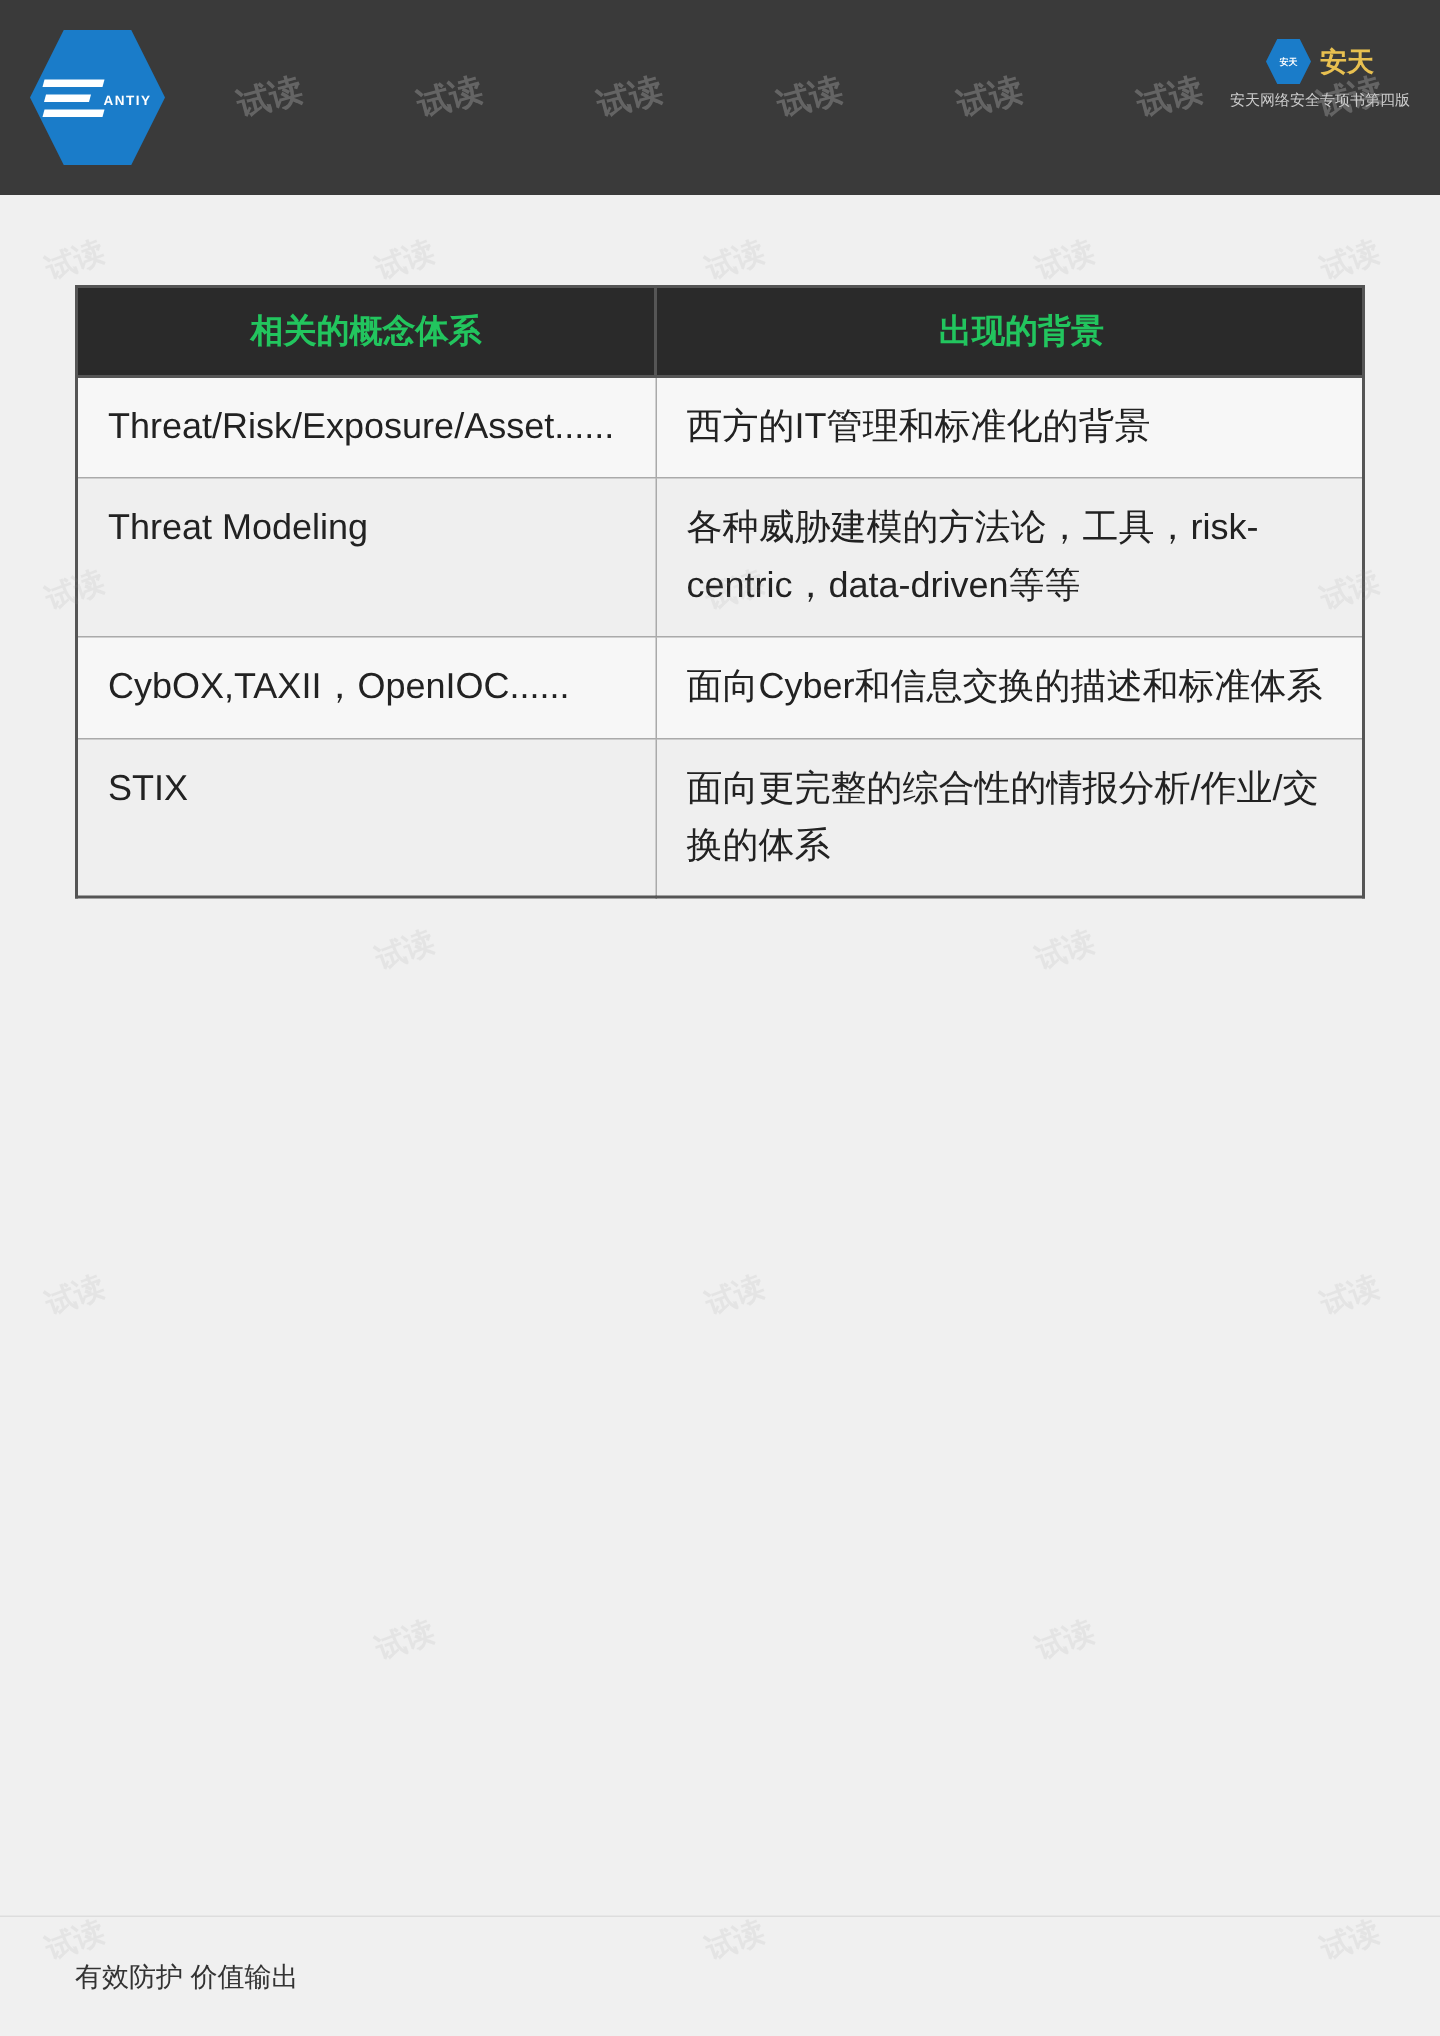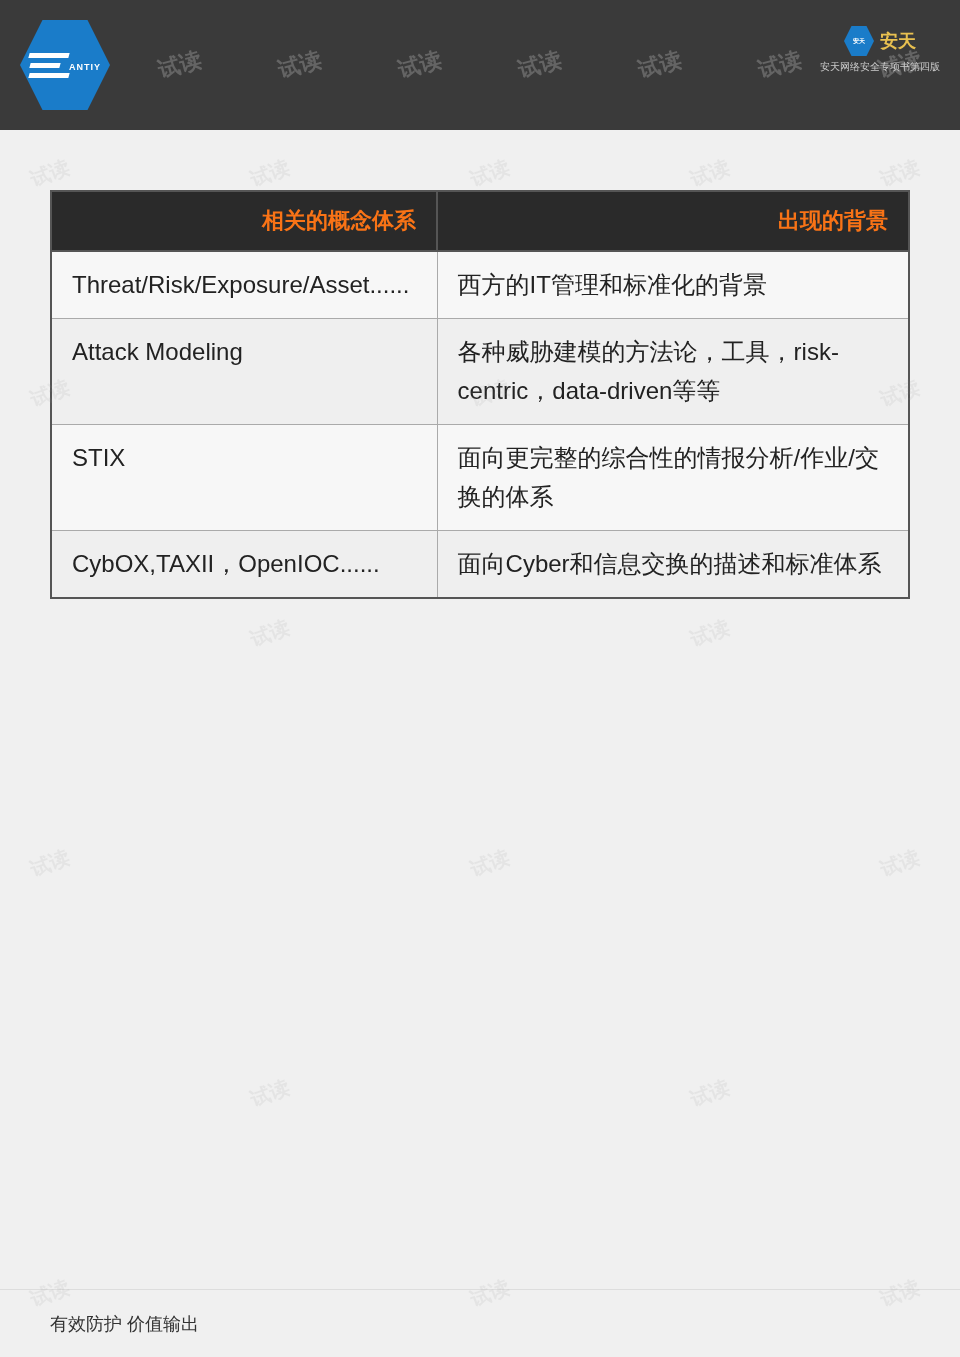--- a/index.html
+++ b/index.html
@@ -137,25 +137,25 @@
     }
 
     
     .data-table {
       width: 100%;
       border-collapse: collapse;
       border: 2px solid #555;
     }
     .data-table th {
       background: #2a2a2a;
-      color: #f97316;
+      color: #22c55e;
       font-size: 22px;
       font-weight: bold;
       padding: 14px 20px;
-      text-align: right;
+      text-align: center;
       border: 2px solid #555;
     }
     .data-table td {
       padding: 14px 20px;
       font-size: 24px;
       color: #222;
       border: 1.5px solid #aaa;
       vertical-align: top;
       line-height: 1.6;
     }
@@ -165,21 +165,21 @@
     .data-table tr:nth-child(even) td {
       background: #efefef;
     }
 
     
     .footer {
       position: absolute;
       bottom: 0;
       left: 0;
       right: 0;
-      height: 68px;
+      height: 80px;
       background: #f0f0f0;
       display: flex;
       align-items: center;
       justify-content: space-between;
       padding: 0 50px;
       border-top: 1px solid #ddd;
     }
     .footer-text {
       font-size: 18px;
       color: #333;
@@ -286,30 +286,30 @@
         <th style="width:55%;padding-left:36px;">出现的背景</th>
       </tr>
     </thead>
     <tbody id="table-body">
 
     <tr>
           <td>Threat/Risk/Exposure/Asset......</td>
           <td>西方的IT管理和标准化的背景</td>
         </tr>
         <tr>
-          <td>Attack Modeling</td>
+          <td>Threat Modeling</td>
           <td>各种威胁建模的方法论，工具，risk-centric，data-driven等等</td>
+        </tr>
+        <tr>
+          <td>CybOX,TAXII，OpenIOC......</td>
+          <td>面向Cyber和信息交换的描述和标准体系</td>
         </tr>
         <tr>
           <td>STIX</td>
           <td>面向更完整的综合性的情报分析/作业/交换的体系</td>
         </tr>
-        <tr>
-          <td>CybOX,TAXII，OpenIOC......</td>
-          <td>面向Cyber和信息交换的描述和标准体系</td>
-        </tr>
       </tbody>
   </table>
 </div>
 
 <div class="footer">
   <span class="footer-text">有效防护 价值输出</span>
 </div>
 
 </body></html>

